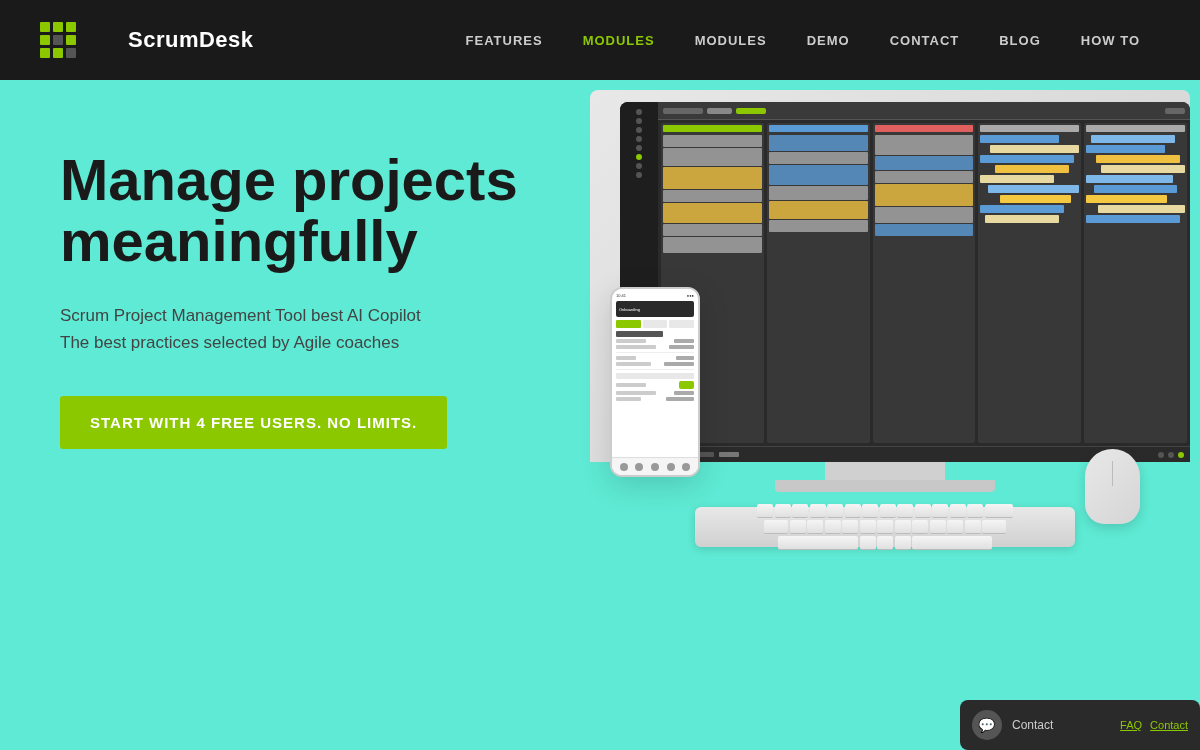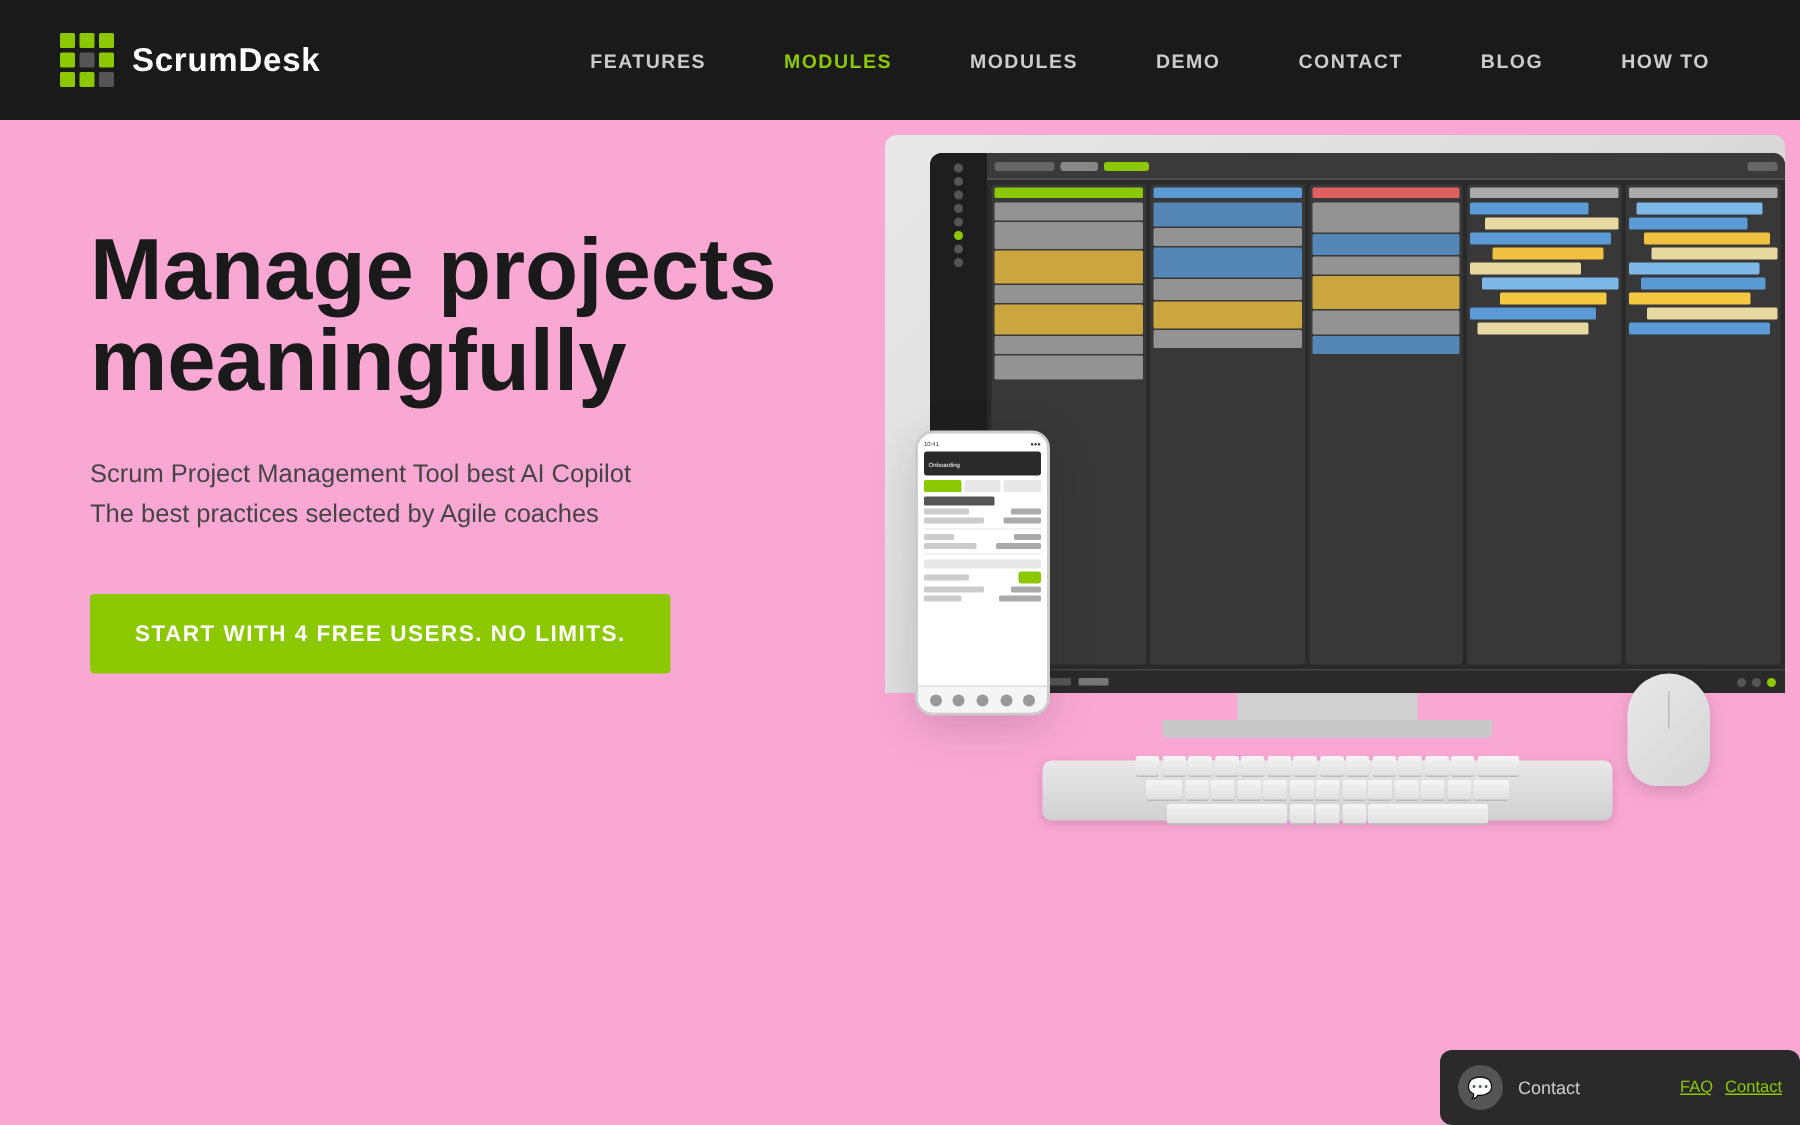--- a/index.html
+++ b/index.html
@@ -31,25 +31,26 @@
       height: 10px;
       background: #8cc800;
       border-radius: 1px;
     }
     .logo-dot.dark { background: #555; }
     .logo-text {
       color: white;
       font-size: 22px;
       font-weight: 700;
       letter-spacing: 0.5px;
+      margin-left: 40px;
     }
     .navbar-nav {
       display: flex;
       align-items: flex-end;
-      gap: 12px;
+      gap: 0;
     }
     .nav-link {
       color: #cccccc;
       text-decoration: none;
       font-size: 13px;
       font-weight: 600;
       letter-spacing: 1px;
       padding: 10px 20px;
       transition: color 0.2s;
     }
@@ -62,21 +63,21 @@
       font-size: 14px;
       font-weight: 700;
       letter-spacing: 1px;
       cursor: pointer;
       border-radius: 3px;
       margin-left: 20px;
     }
 
     
     .hero {
-      background: #f9a8d4;
+      background: #5eead4;
       display: flex;
       align-items: flex-start;
       padding: 60px 60px 0 60px;
       height: 670px;
       position: relative;
       overflow: hidden;
     }
     .hero-content {
       flex: 0 0 520px;
       padding-top: 10px;

